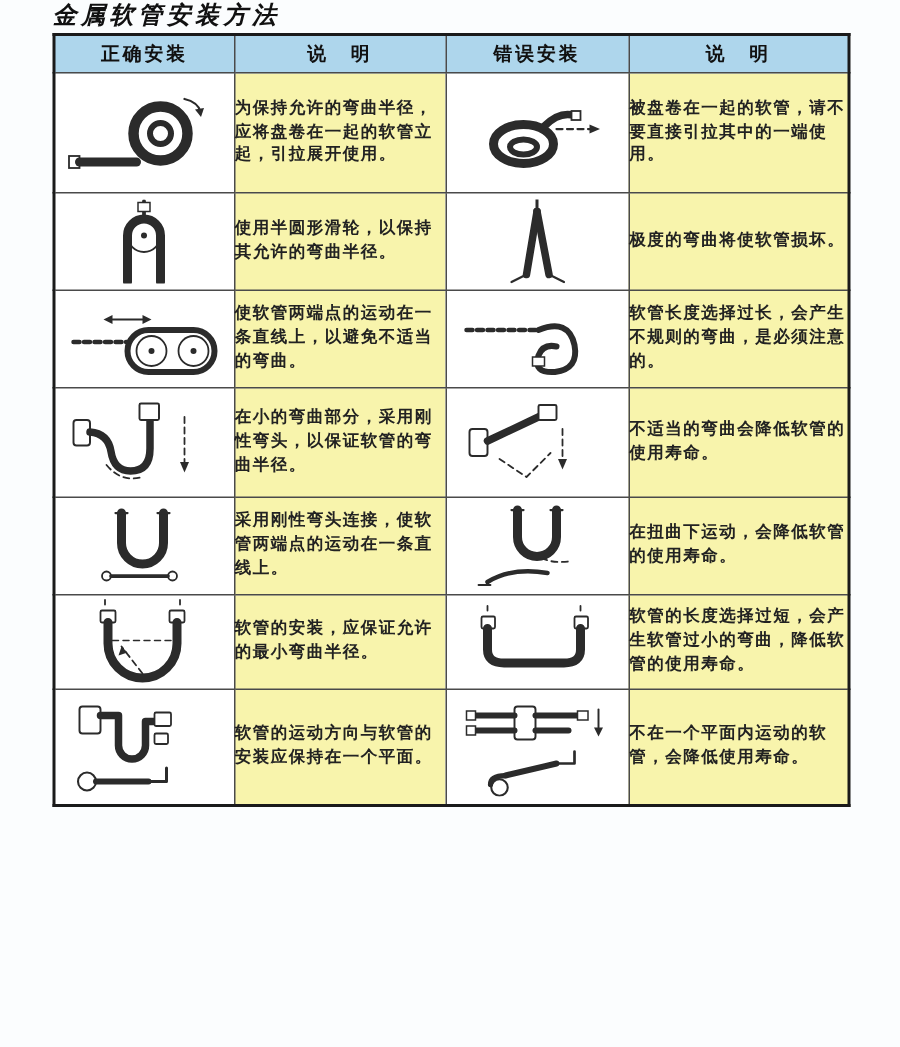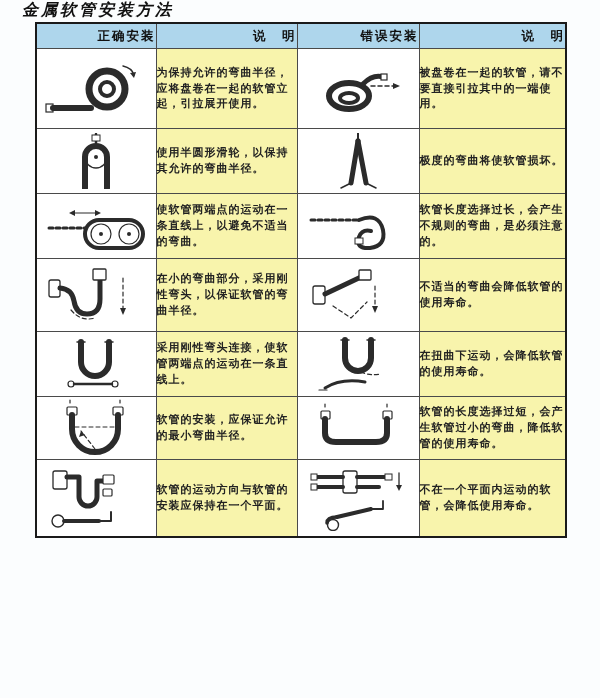--- a/index.html
+++ b/index.html
@@ -3,41 +3,41 @@
 <meta charset="utf-8">
 <style>
   html,body{margin:0;padding:0;}
   body{
     width:600px;height:698px;position:relative;
     background:#fbfdfe;
     font-family:"Liberation Sans","DejaVu Sans",sans-serif;
     color:#1a1a1a;
   }
   .page-title{
-    position:absolute;left:22px;top:0px;
+    position:absolute;left:35px;top:0px;
     font-family:"DejaVu Serif","Liberation Serif",serif;
     font-weight:bold;font-style:italic;
     font-size:16px;letter-spacing:3px;color:#111;
   }
   table.install{
     position:absolute;left:35px;top:22px;width:530px;
     border-collapse:collapse;table-layout:fixed;
     background:#ffffff;
     border:2px solid #1a1a1a;
   }
   table.install th, table.install td{
     border:1px solid #4a4a4a;
     padding:0;
     vertical-align:middle;
   }
   th.hd{
     background:#aed6ec;
     height:24px;
     font-size:12.5px;font-weight:bold;
-    text-align:right;letter-spacing:2px;
+    text-align:center;letter-spacing:2px;
     color:#111;
   }
   td.note{
     background:#f8f4ac;
     font-size:11px;font-weight:bold;line-height:1.45;
     padding:5px 7px 5px 9px;
     letter-spacing:1px;
     color:#222;
     margin-top:44px;
   }

